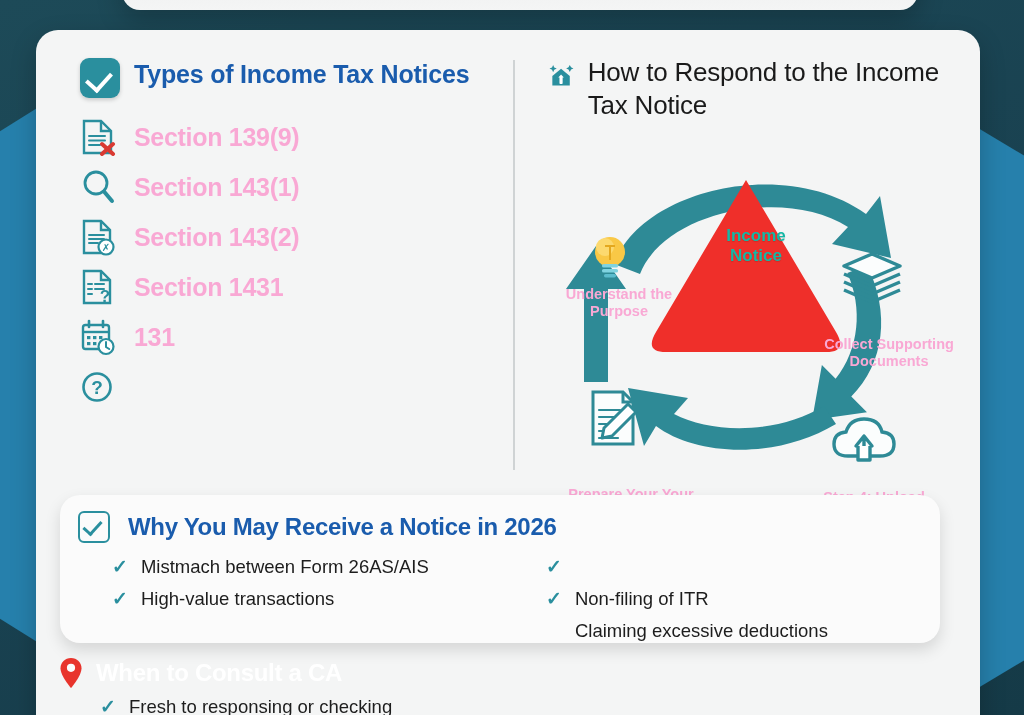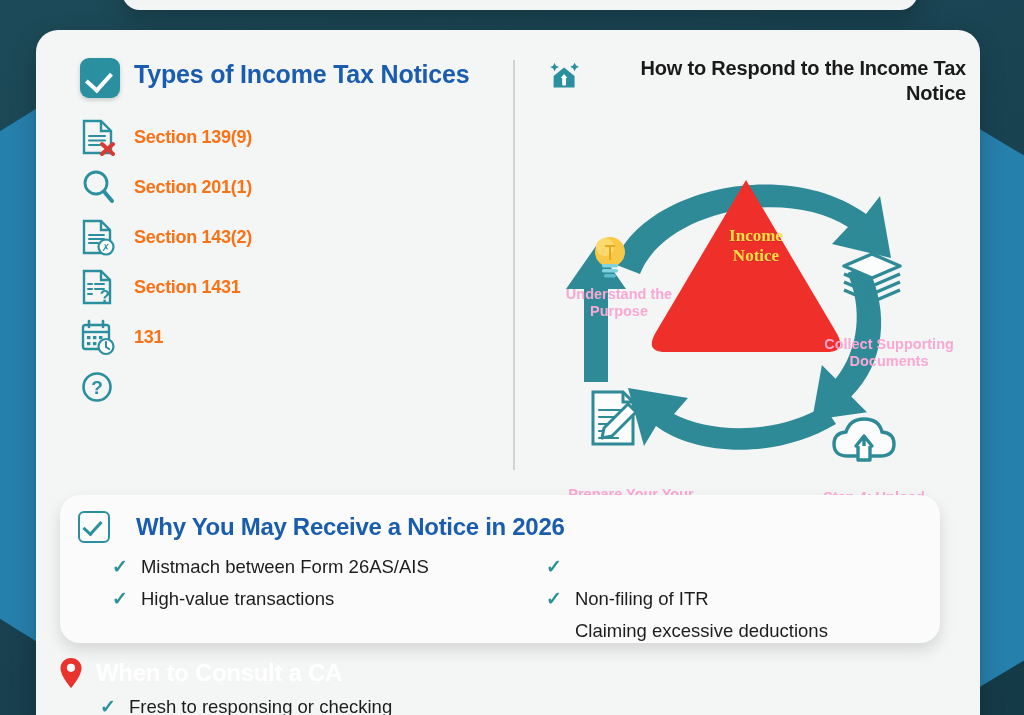--- a/index.html
+++ b/index.html
@@ -38,42 +38,42 @@
   .col-head{display:flex;align-items:flex-start;gap:14px;}
   .chk-box{width:40px;height:40px;border-radius:9px;background:#2a8f9e;
     flex:0 0 auto;position:relative;box-shadow:0 2px 4px rgba(0,0,0,.18);}
   .chk-box:after{content:"";position:absolute;left:11px;top:9px;width:12px;height:20px;
     border:solid #fff;border-width:0 4.5px 4.5px 0;transform:rotate(42deg);}
   .col-title{color:#1a5cad;font-size:25px;font-weight:bold;line-height:1.22;
     letter-spacing:-.2px;margin-top:1px;}
   .tax-list{margin-top:14px;}
   .tax-item{display:flex;align-items:center;gap:18px;height:50px;}
   .tax-ico{width:36px;height:38px;flex:0 0 auto;display:block;}
-  .tax-label{font-size:18px;color:#f97316;font-weight:bold;letter-spacing:-.3px;}
+  .tax-label{font-size:25px;color:#f9a8d4;font-weight:bold;letter-spacing:-.3px;}
 
   
   #right-col{position:absolute;left:500px;top:26px;width:440px;height:430px;}
   .rc-head{display:flex;align-items:flex-start;justify-content:center;gap:10px;
     padding:0 10px;}
-  .rc-title{font-size:20px;font-weight:bold;color:#1a1a1a;text-align:right;
+  .rc-title{font-size:26px;font-weight:normal;color:#1a1a1a;text-align:left;
     line-height:1.25;letter-spacing:-.2px;}
   #cycle{position:absolute;left:0;top:78px;width:440px;height:350px;}
   .node-label{position:absolute;text-align:center;font-size:14.5px;font-weight:bold;
     color:#f9a8d4;line-height:1.2;}
   #lbl-understand{left:8px;top:152px;width:150px;}
   #lbl-collect{left:288px;top:170px;width:130px;margin-top:32px;}
   #lbl-upload{left:258px;top:355px;width:160px;}
   #lbl-prepare{left:20px;top:352px;width:150px;}
-  .tri-text{position:absolute;left:0;right:0;top:92px;text-align:center;color:#fde047;
-    font-size:17px;font-weight:bold;line-height:1.15;text-shadow:0 1px 1px rgba(0,0,0,.12);font-family:Liberation Serif, serif;}
+  .tri-text{position:absolute;left:0;right:0;top:92px;text-align:center;color:#14b8a6;
+    font-size:17px;font-weight:bold;line-height:1.15;text-shadow:0 1px 1px rgba(0,0,0,.12);}
 
   
   #why-card{left:60px;top:495px;width:880px;height:148px;border-radius:20px;
     background:#fbfbfb;box-shadow:0 7px 16px rgba(0,0,0,.13);}
-  .why-head{display:flex;align-items:center;gap:26px;padding:16px 0 0 18px;}
+  .why-head{display:flex;align-items:center;gap:18px;padding:16px 0 0 18px;}
   .chk-out{width:28px;height:28px;border:2.6px solid #2a8f9e;border-radius:6px;
     position:relative;flex:0 0 auto;}
   .chk-out:after{content:"";position:absolute;left:7px;top:4px;width:8px;height:15px;
     border:solid #2a8f9e;border-width:0 3px 3px 0;transform:rotate(42deg);}
   .why-title{color:#1a5cad;font-size:24px;font-weight:bold;letter-spacing:-.3px;}
   .why-cols{display:flex;gap:0;padding:8px 0 0 0;}
   .why-col{width:440px;}
   .why-li{display:flex;align-items:baseline;gap:13px;padding:2px 0 2px 52px;
     font-size:18.5px;color:#1d1d1d;line-height:1.48;}
   .why-col:nth-child(2) .why-li{padding-left:46px;}
@@ -127,21 +127,21 @@
           </g>
         </svg>
         <span class="tax-label">Section 139(9)</span>
       </div>
 
       <div class="tax-item">
         <svg class="tax-ico" viewBox="0 0 36 38">
           <circle cx="16" cy="15" r="11" fill="none" stroke="#2a8f9e" stroke-width="2.8"></circle>
           <line x1="24" y1="23.5" x2="32" y2="33" stroke="#2a8f9e" stroke-width="4" stroke-linecap="round"></line>
         </svg>
-        <span class="tax-label">Section 201(1)</span>
+        <span class="tax-label">Section 143(1)</span>
       </div>
 
       <div class="tax-item">
         <svg class="tax-ico" viewBox="0 0 36 38">
           <path d="M4 3h17l9 9v23H4z" fill="none" stroke="#2a8f9e" stroke-width="2.4"></path>
           <path d="M21 3v9h9" fill="none" stroke="#2a8f9e" stroke-width="2.4"></path>
           <g stroke="#2a8f9e" stroke-width="2" stroke-linecap="round">
             <line x1="9" y1="17" x2="24" y2="17"></line>
               <line x1="9" y1="21" x2="24" y2="21"></line>
             <line x1="9" y1="25" x2="18" y2="25"></line>

